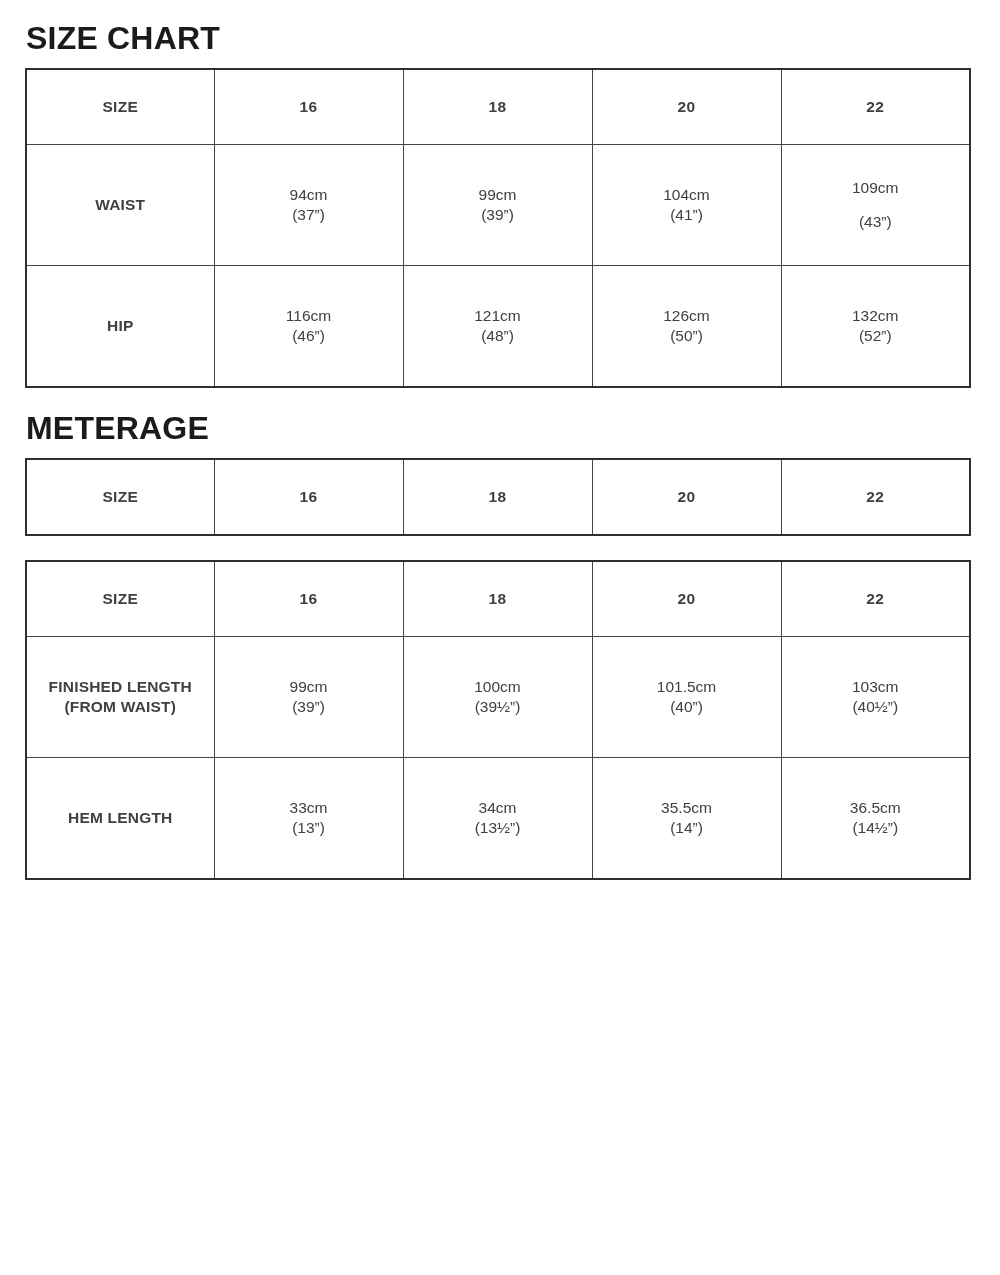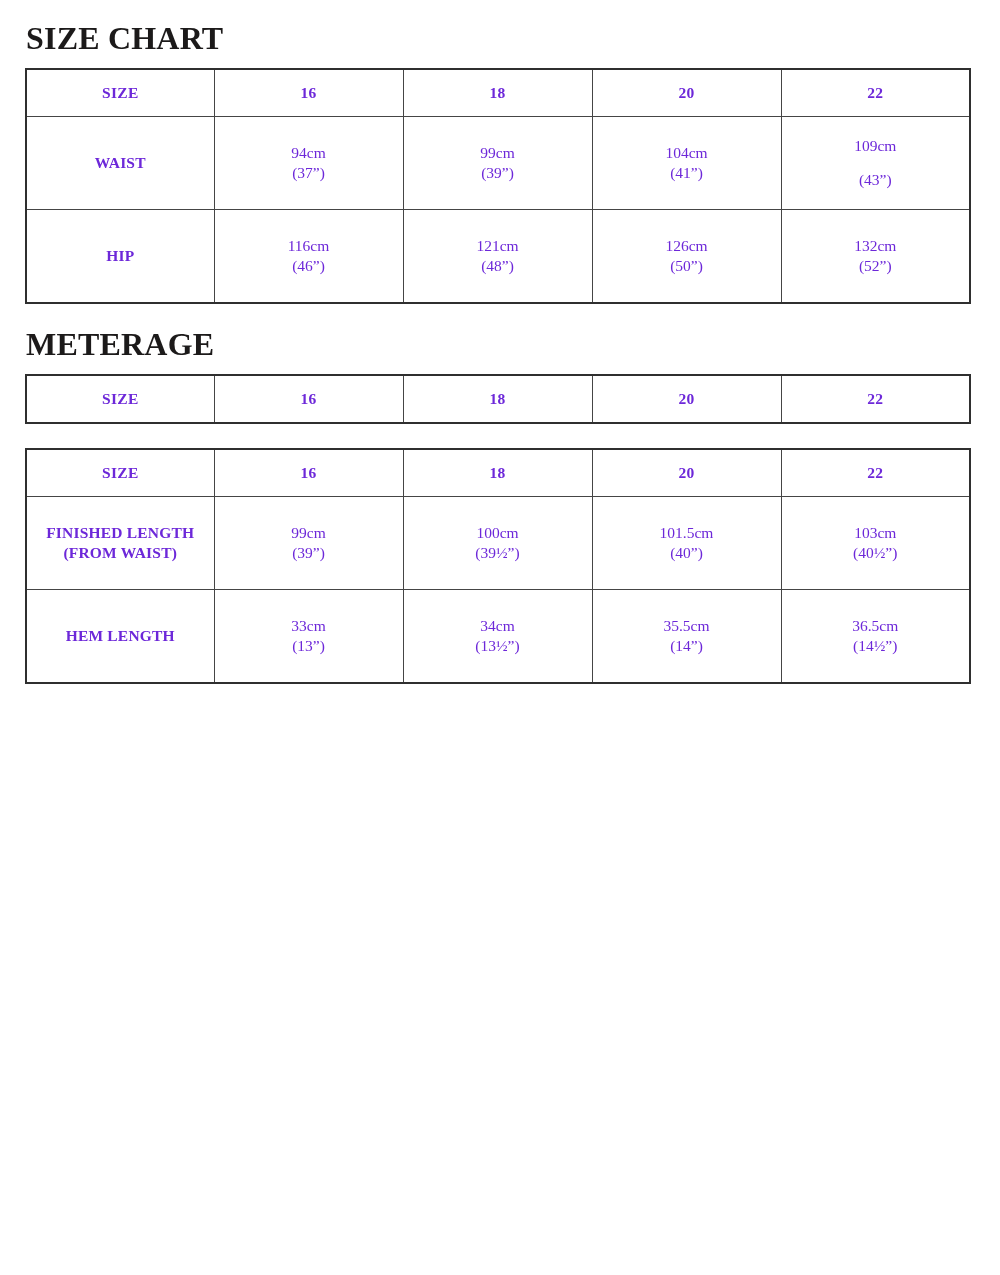--- a/index.html
+++ b/index.html
@@ -13,21 +13,20 @@
     font-family: "Liberation Sans", sans-serif;
     color: #211e1e;
     -webkit-font-smoothing: antialiased;
   }
   .page {
     box-sizing: border-box;
     width: 836px;
     height: 1275px;
     padding: 22px 28px 0 25px;
     background: #ffffff;
-    font-family: Liberation Serif, serif;
   }
   .section {
     margin: 0 0 24px 0;
   }
   .section-title {
     font-size: 32px;
     line-height: 32px;
     font-weight: 700;
     letter-spacing: 0.2px;
     margin: 0 0 14px 1px;
@@ -39,23 +38,23 @@
     width: 946px;
     background: #ffffff;
   }
   table.grid {
     border: 2px solid #2f2f2f;
   }
   table.grid th, table.grid td {
     border: 1.5px solid #454545;
     text-align: center;
     vertical-align: middle;
-    padding: 2px 6px;
+    padding: 16px 6px;
     font-size: 15.5px;
-    color: #6d28d9;
+    color: #404040;
   }
   table.grid th {
     height: 42px;
     font-weight: 700;
     letter-spacing: 0.3px;
   }
   table.grid td {
     height: 88px;
     font-weight: 400;
   }

